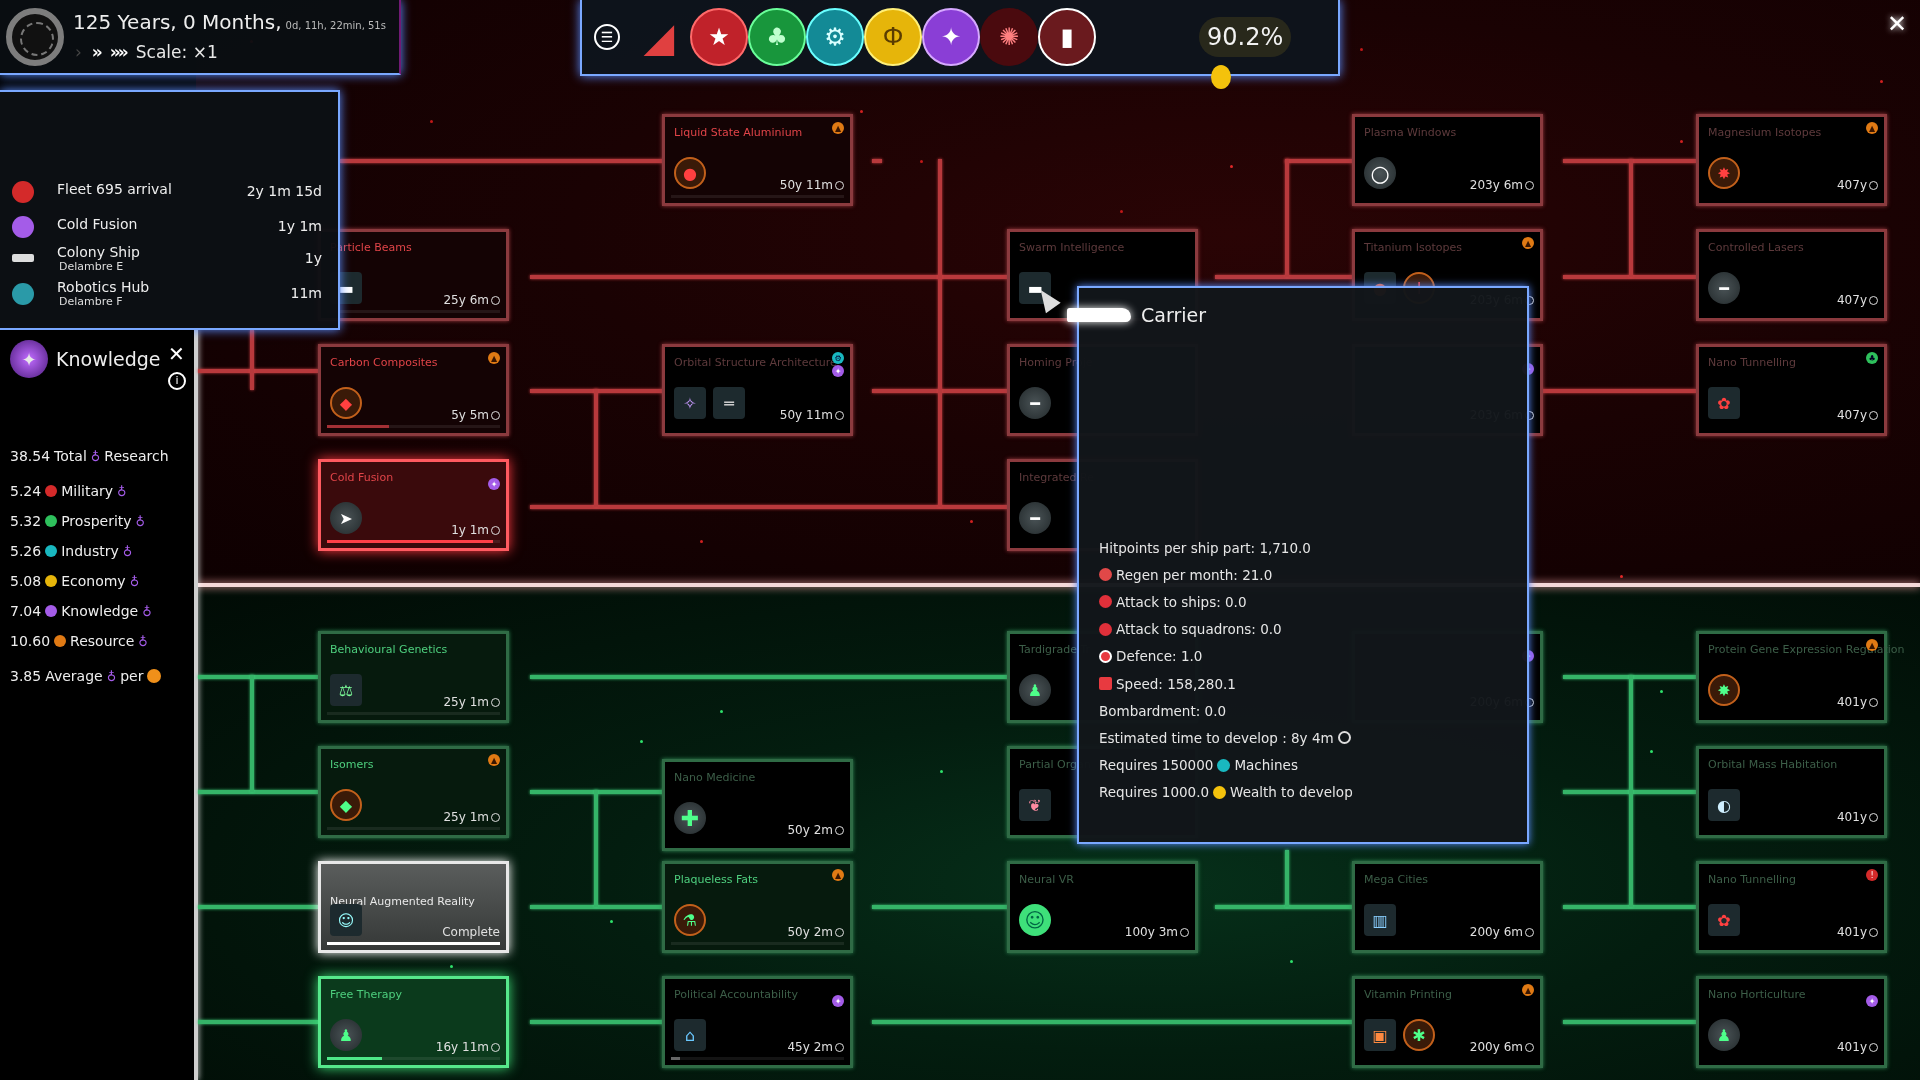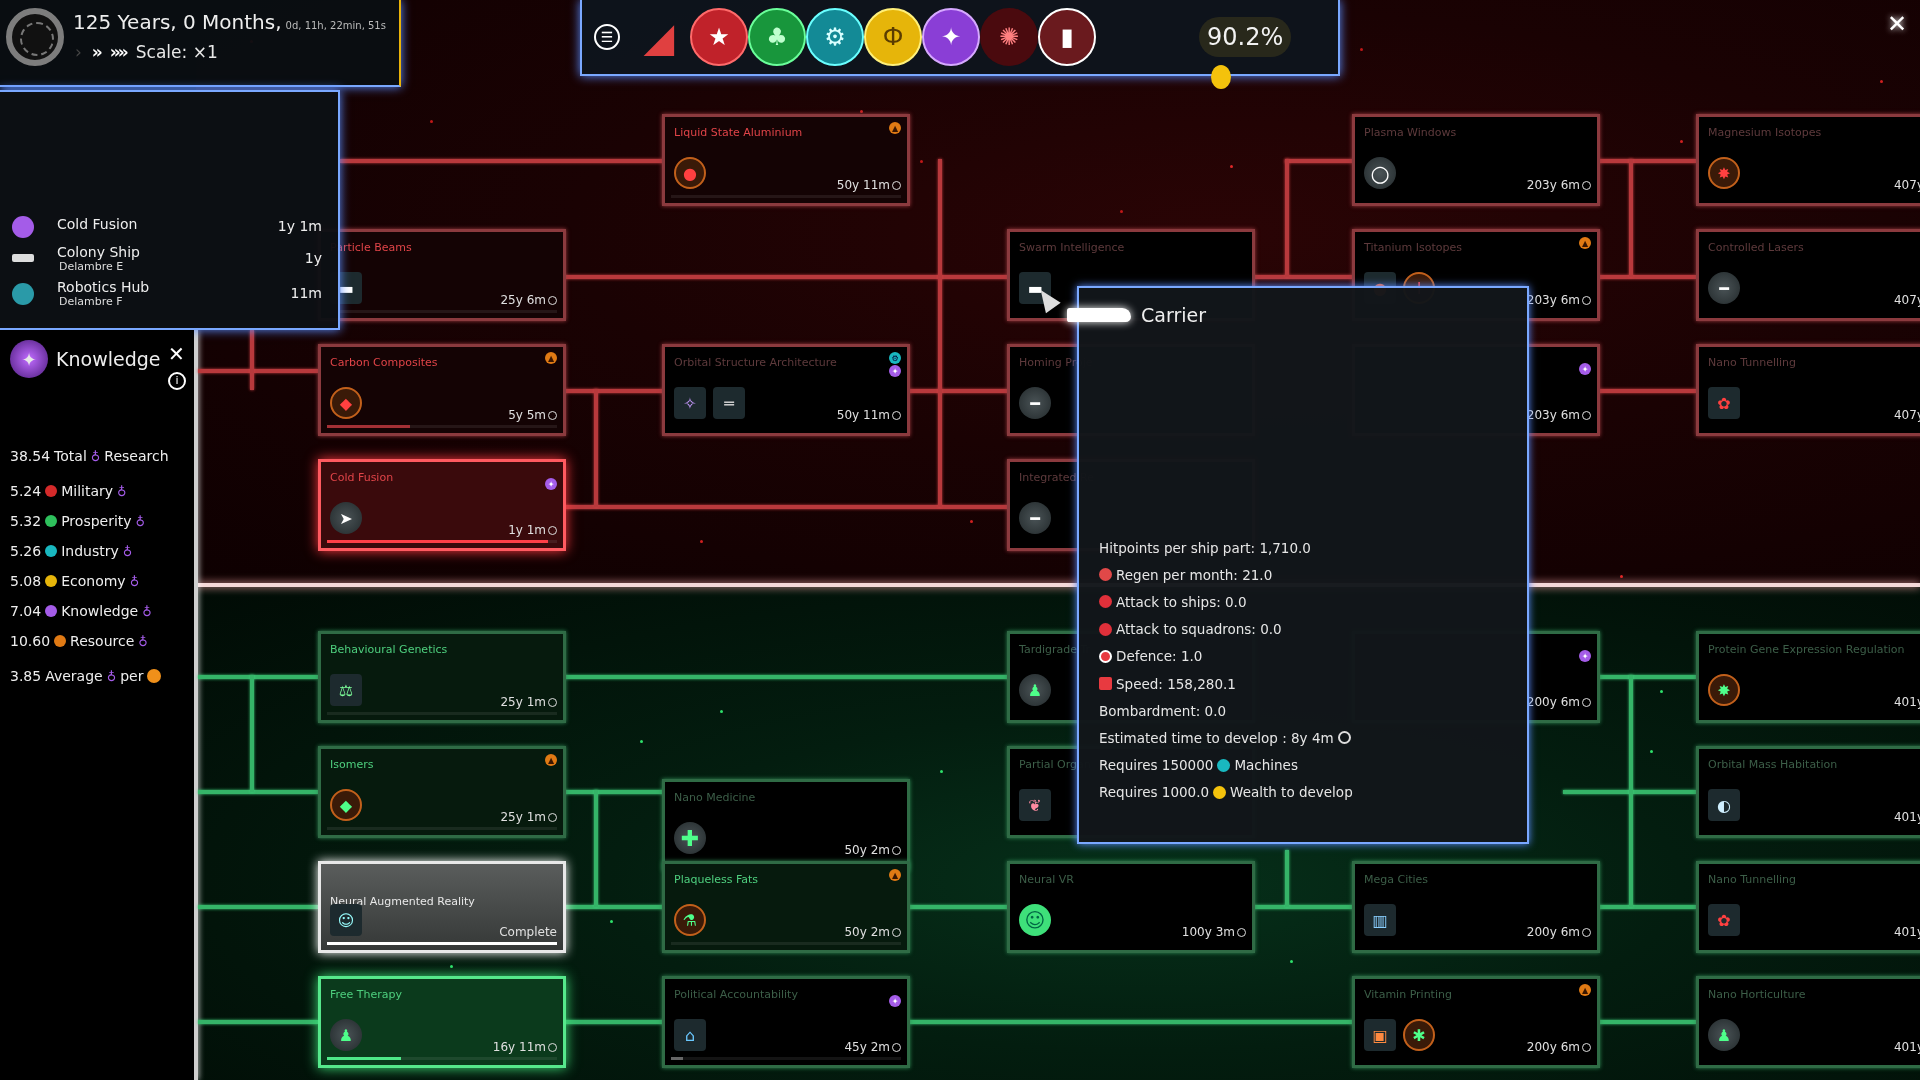--- a/index.html
+++ b/index.html
@@ -16,21 +16,21 @@
   .stars span { position: absolute; width: 3px; height: 3px; border-radius: 50%; }
 
   
   .line { position: absolute; }
   .line.r { background: #b8393c; box-shadow: 0 0 3px #d04045; }
   .line.g { background: #35b468; box-shadow: 0 0 3px #3fd07a; }
   .hline { height: 4px; }
   .vline { width: 4px; }
 
   
-  .card { position: absolute; width: 248px; height: 92px; border: 3px solid; background: #000; }
+  .card { position: absolute; width: 191px; height: 92px; border: 3px solid; background: #000; }
   .card.red { border-color: #8b3a3e; box-shadow: 0 0 4px #a03a40; }
   .card.red.active { background: #140304; }
   .card.red.sel { border-color: #ff5a60; background: #3a0a0c; box-shadow: 0 0 12px #ff3a40; }
   .card.green { border-color: #2f6b45; box-shadow: 0 0 4px #2f8a55; }
   .card.green.active { background: #061a0d; }
   .card.green.sel { border-color: #56e88b; background: #0b3a1c; box-shadow: 0 0 12px #3fe07a; }
   .card.done { border-color: #e8e8e8; background: linear-gradient(#5a5d5c, #353837); box-shadow: 0 0 10px #fff; }
   .card .title { position: absolute; left: 9px; top: 9px; font-size: 11px; white-space: nowrap; }
   .card.red .title { color: #5e3a3c; }
   .card.red.active .title, .card.red.sel .title { color: #e04448; }
@@ -47,21 +47,21 @@
   .ticon.oct { background: #3a1a08; border: 2px solid #c2601b; }
   .ticon.gray { background: radial-gradient(#4a5356, #22292b); color: #fff; }
   .badge { position: absolute; right: 6px; width: 12px; height: 12px; border-radius: 50%; font-size: 8px; display: flex; align-items: center; justify-content: center; }
   .badge.res { background: #e07a14; color: #3a1600; }
   .badge.know { background: #a45ce8; color: #fff; }
   .badge.ind { background: #19b8c0; color: #003; }
   .badge.pro { background: #2ec05c; color: #002; }
   .badge.mil { background: #d42a2a; color: #fff; }
 
   
-  .timepanel { position: absolute; left: 0; top: 0; width: 401px; height: 87px; background: rgba(10,14,18,0.95); border-right: 2px solid #eab308; border-bottom: 2px solid #7aa8ff; box-shadow: 0 0 10px #5a8cff; }
+  .timepanel { position: absolute; left: 0; top: 0; width: 401px; height: 75px; background: rgba(10,14,18,0.95); border-right: 2px solid #701a75; border-bottom: 2px solid #7aa8ff; box-shadow: 0 0 10px #5a8cff; }
   .clock { position: absolute; left: 6px; top: 8px; width: 58px; height: 58px; border-radius: 50%; border: 6px solid #7d7d7d; background: #111; }
   .clock::after { content: ""; position: absolute; left: 8px; top: 8px; width: 30px; height: 30px; border-radius: 50%; border: 2px dashed #777; }
   .time-main { position: absolute; left: 73px; top: 10px; font-size: 20px; color: #eee; white-space: nowrap; }
   .time-sub { font-size: 10px; color: #bbb; margin-left: 4px; }
   .speed-row { position: absolute; left: 75px; top: 42px; display: flex; align-items: center; gap: 10px; font-size: 17px; }
   .speed-row .dim { color: #444; }
   .speed-row .chev { color: #fff; font-weight: bold; letter-spacing: -3px; }
 
   
   .upcoming { position: absolute; left: 0; top: 90px; width: 340px; height: 240px; background: rgba(12,16,20,0.96); border: 2px solid #7aa8ff; border-left: none; box-shadow: 0 0 10px #5a8cff; }
@@ -338,21 +338,21 @@
     <span class="title">Free Therapy</span>
     <div class="icons">
         <div class="ticon gray" style="color:#4eff8a">♟</div>
       </div>
     <span class="time"><span>16y 11m</span><span class="clk"></span></span>
     <div class="bar">
         <div class="fill" style="width:32%;background:#4ee888"></div>
       </div>
   </div>
 
-  <div class="card green" style="left:662px;top:779px">
+  <div class="card green" style="left:662px;top:759px">
     <span class="title">Nano Medicine</span>
     <div class="icons">
         <div class="ticon gray" style="color:#4eff8a;font-size:22px">✚</div>
       </div>
     <span class="time"><span>50y 2m</span><span class="clk"></span></span>
   </div>
 
   <div class="card green active" style="left:662px;top:861px">
     <span class="title">Plaqueless Fats</span>
     <span class="badge res" style="top:5px">▲</span>
@@ -491,20 +491,25 @@
       </div>
     <div class="tb-icon" style="left:456px;background:#6a1a1e;border:2px solid #fff">
         <span style="color:#fff">▮</span>
       </div>
     <div class="pct"><span>90.2%</span><span class="coin"></span></div>
   </div>
 
   <div class="close-x">✕</div>
 
   <div class="upcoming">
+    <div class="up-row" style="top:85px">
+      <span class="uicon" style="background:#d42a2a"></span>
+      <span class="uname">Fleet 695 arrival</span>
+      <span class="uval">2y 1m 15d</span>
+    </div>
     <div class="up-row" style="top:120px">
       <span class="uicon" style="background:#a45ce8"></span>
       <span class="uname">Cold Fusion</span>
       <span class="uval">1y 1m</span>
     </div>
     <div class="up-row" style="top:152px">
       <span class="uicon" style="background:#ddd;border-radius:2px;height:8px;top:10px"></span>
       <span class="uname" style="top:0">Colony Ship</span>
       <span class="usub" style="top:16px">Delambre E</span>
       <span class="uval">1y</span>

